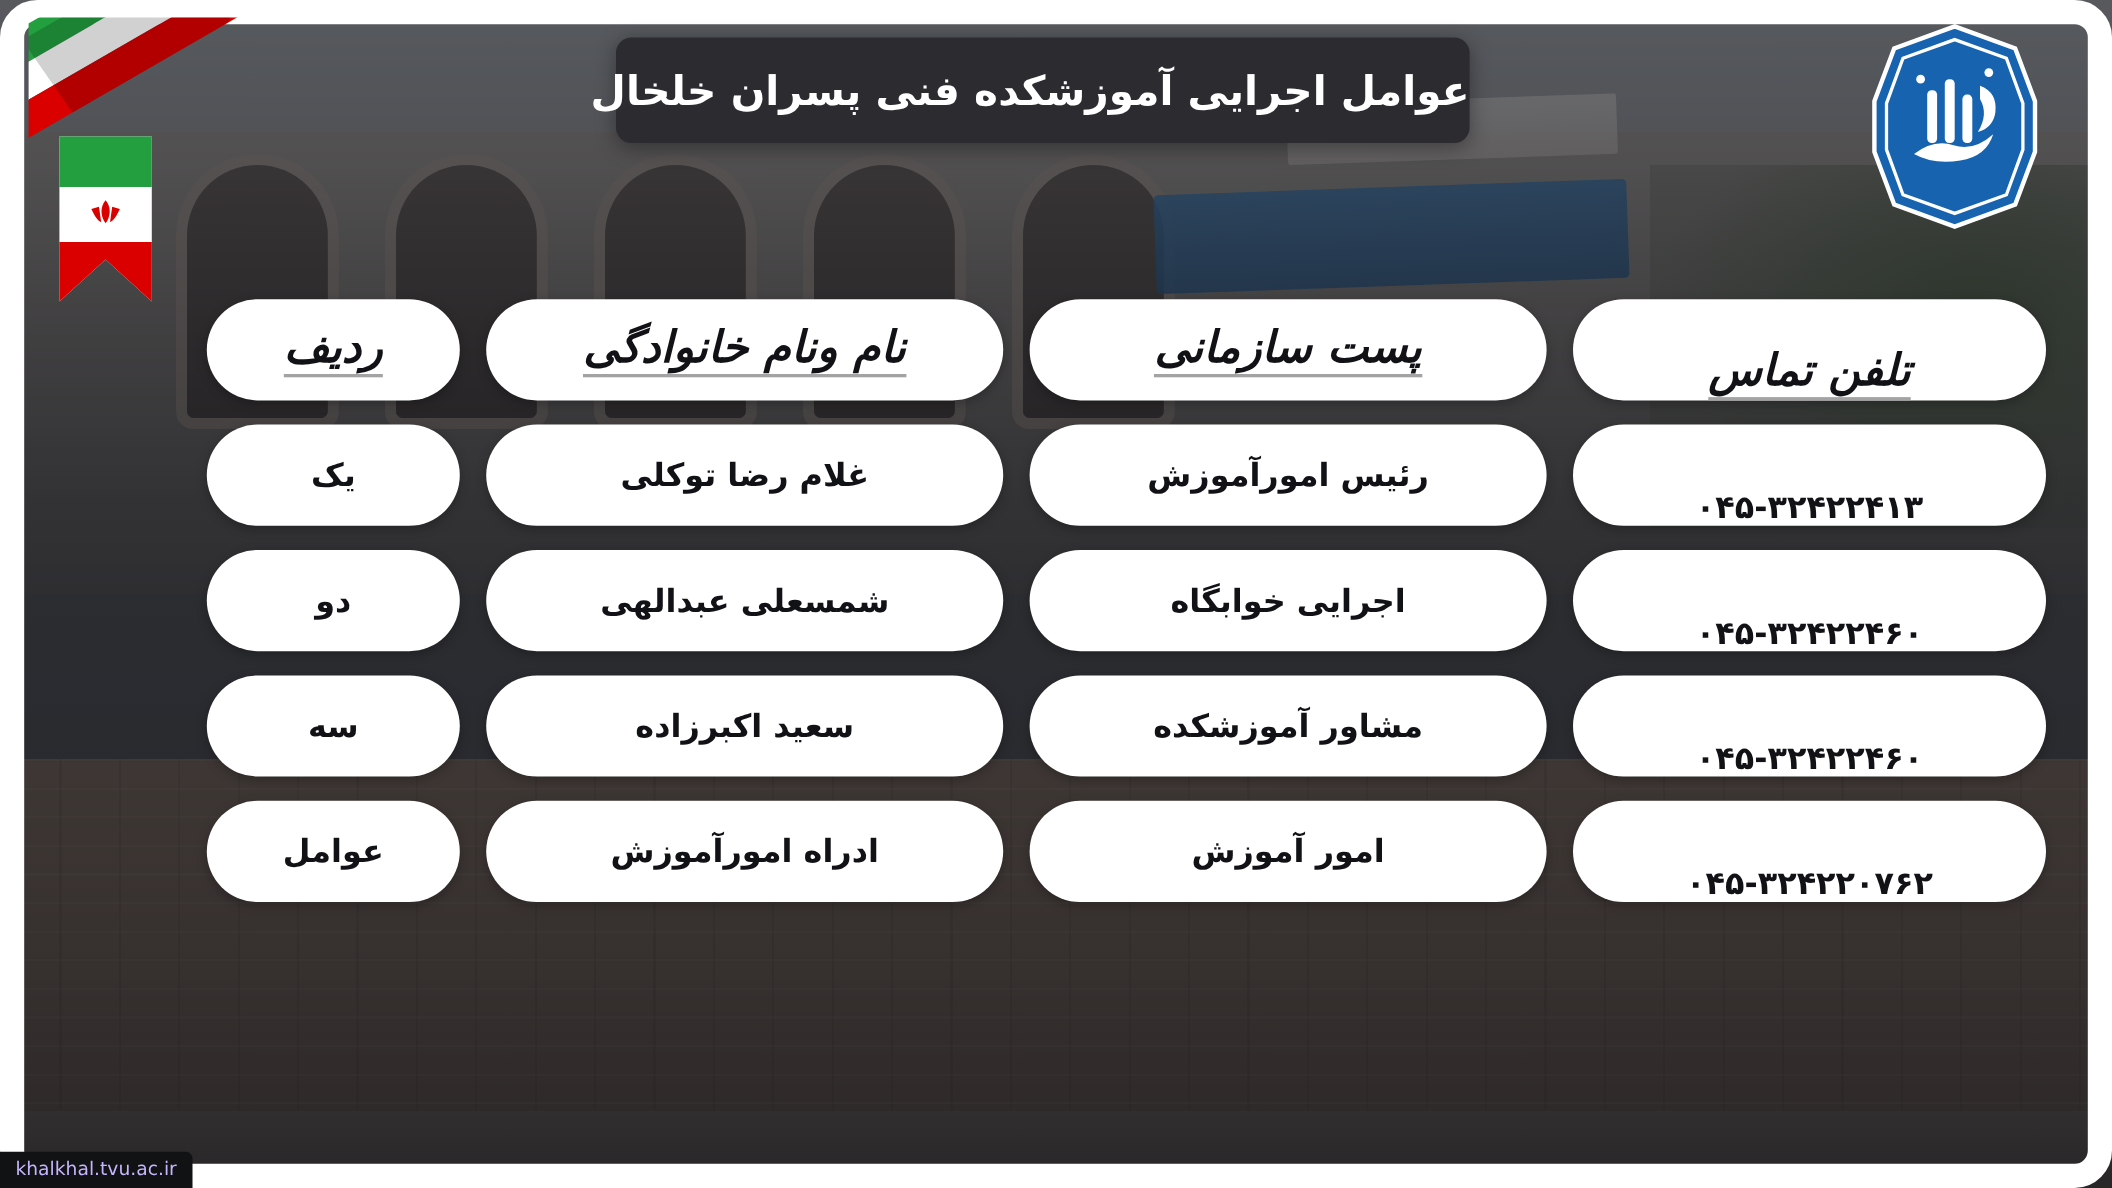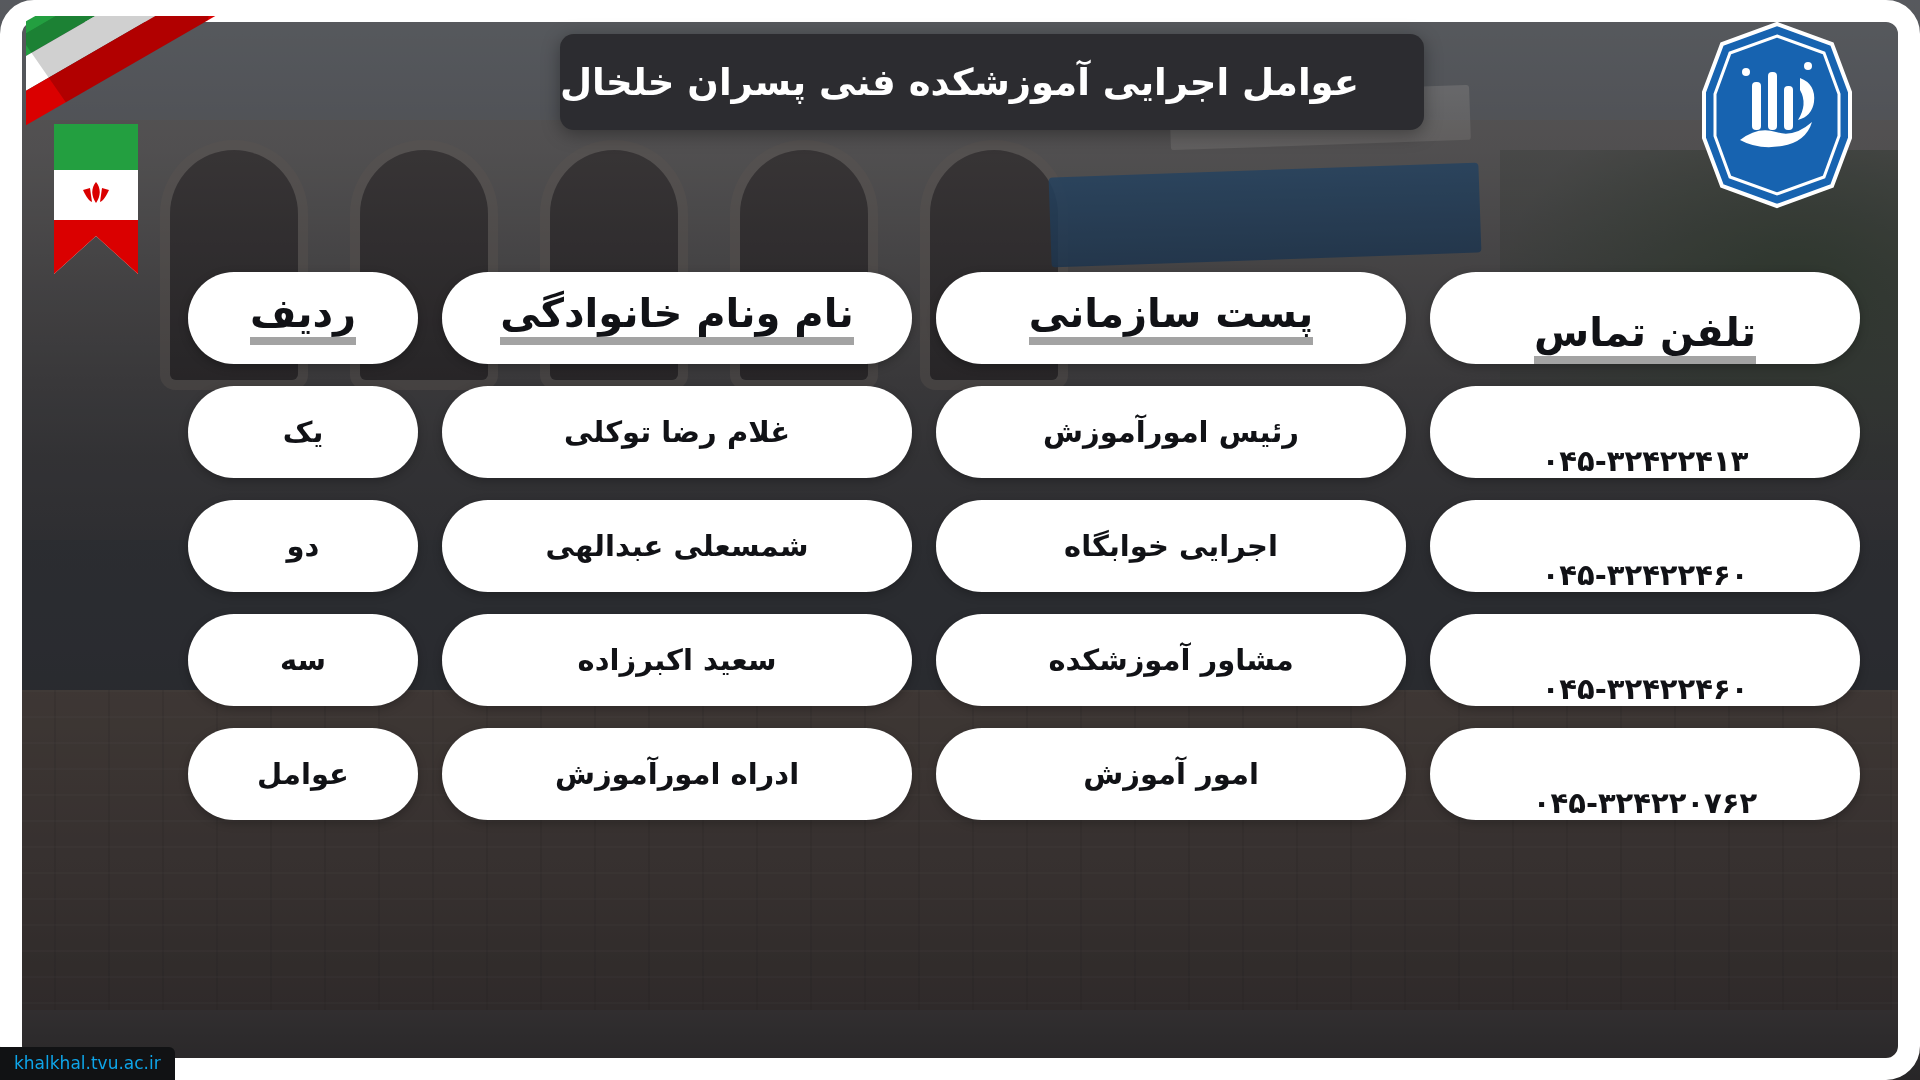--- a/index.html
+++ b/index.html
@@ -133,27 +133,27 @@
     top: 20px;
     width: 190px;
     height: 190px;
   }
 
   
   .title-bar {
     position: absolute;
     left: 560px;
     top: 34px;
-    width: 864px;
+    width: 776px;
     height: 96px;
     background: #2c2c30;
     border-radius: 14px;
     display: flex;
     align-items: center;
-    justify-content: flex-end;
+    justify-content: flex-start;
     box-shadow: 0 4px 18px rgba(0,0,0,0.35);
   }
   .title-text {
     color: #ffffff;
     font-size: 37px;
     font-weight: bold;
     letter-spacing: 0px;
     white-space: nowrap;
   }
 
@@ -191,38 +191,39 @@
   }
   .c-index  { flex: 0 0 230px; }
   .c-name   { flex: 0 0 470px; text-align: center; }
   .c-post   { flex: 0 0 470px; }
   .c-phone  { flex: 0 0 430px; align-items: flex-end; }
 
   .row.header .cell {
     font-size: 40px;
   }
   .row.header .cell span {
-    border-bottom: 8px solid #a3a3a3;
+    border-bottom: 3px solid #a3a3a3;
     padding-bottom: 2px;
     line-height: 1.1;
+    font-style: italic;
   }
   .cell .phone-num {
     direction: ltr;
     unicode-bidi: isolate;
     letter-spacing: 1px;
     margin-top: 16px;
   }
 
   
   .footer-url {
     position: absolute;
     left: 0;
     bottom: 0;
     background: #111214;
-    color: #0ea5e9;
+    color: #c4b5fd;
     font-size: 17px;
     padding: 6px 14px 7px 14px;
     border-top-right-radius: 6px;
     direction: ltr;
     font-family: "DejaVu Sans", "Liberation Sans", sans-serif;
   }
 </style>
 </head>
 <body>
 

